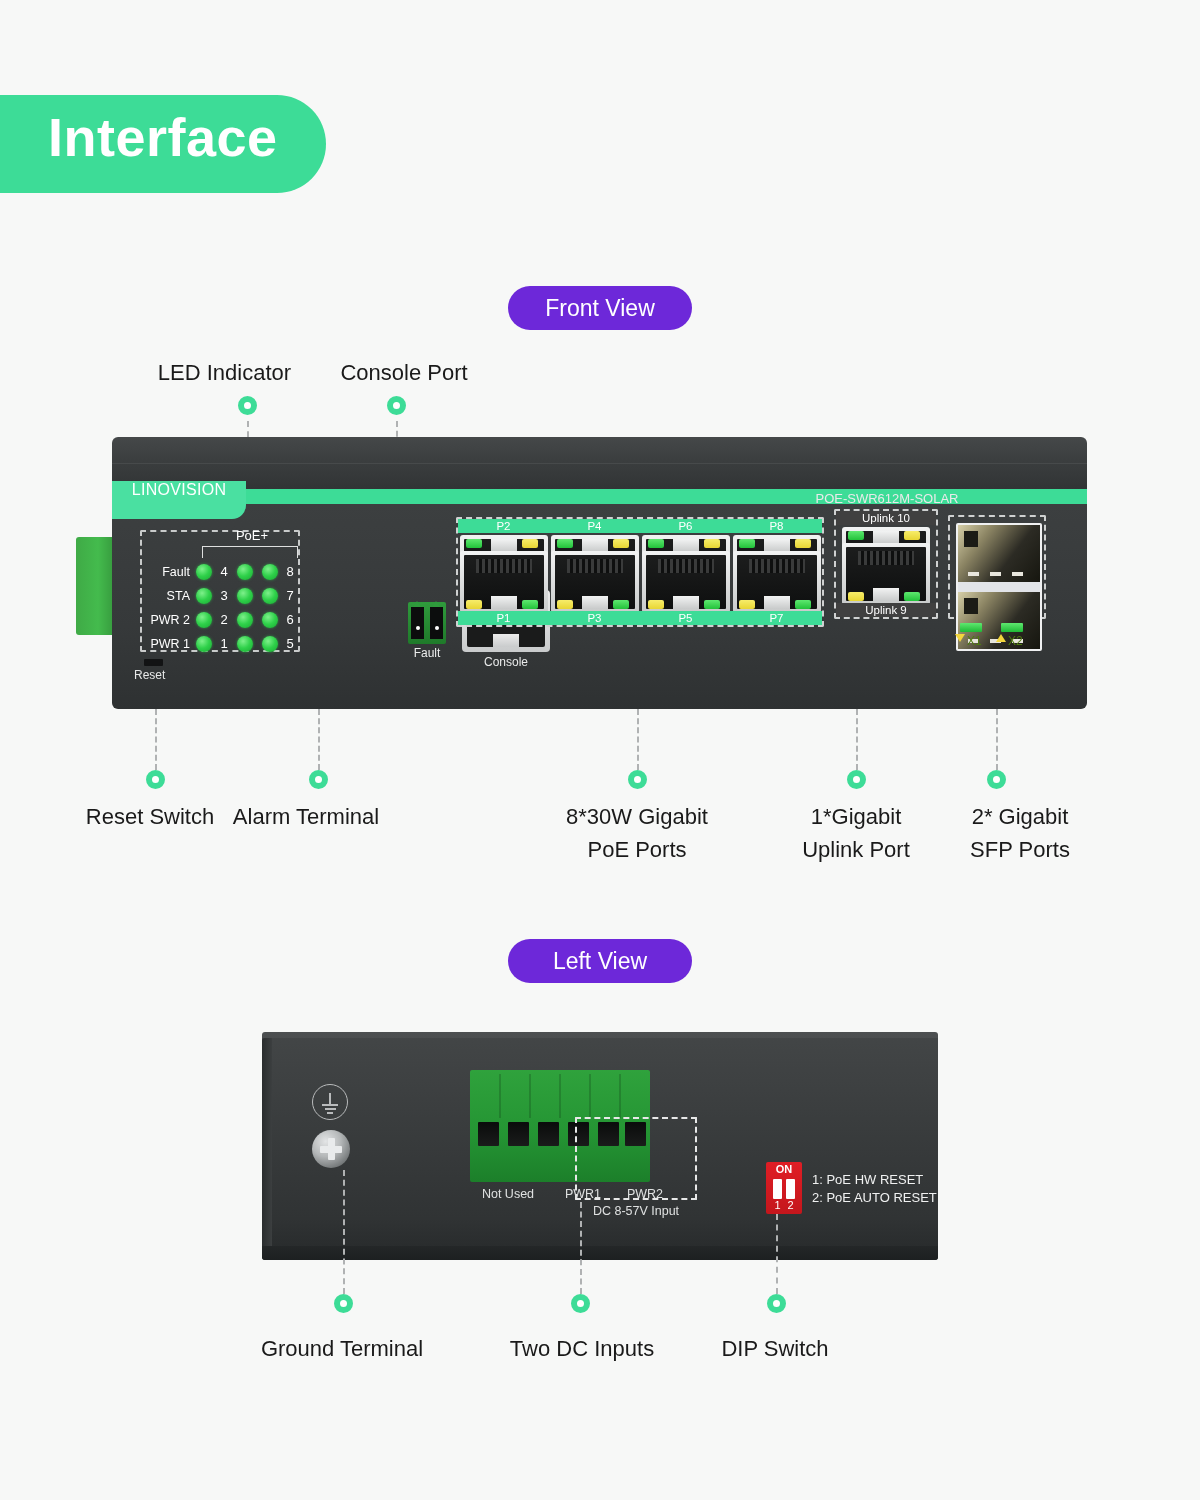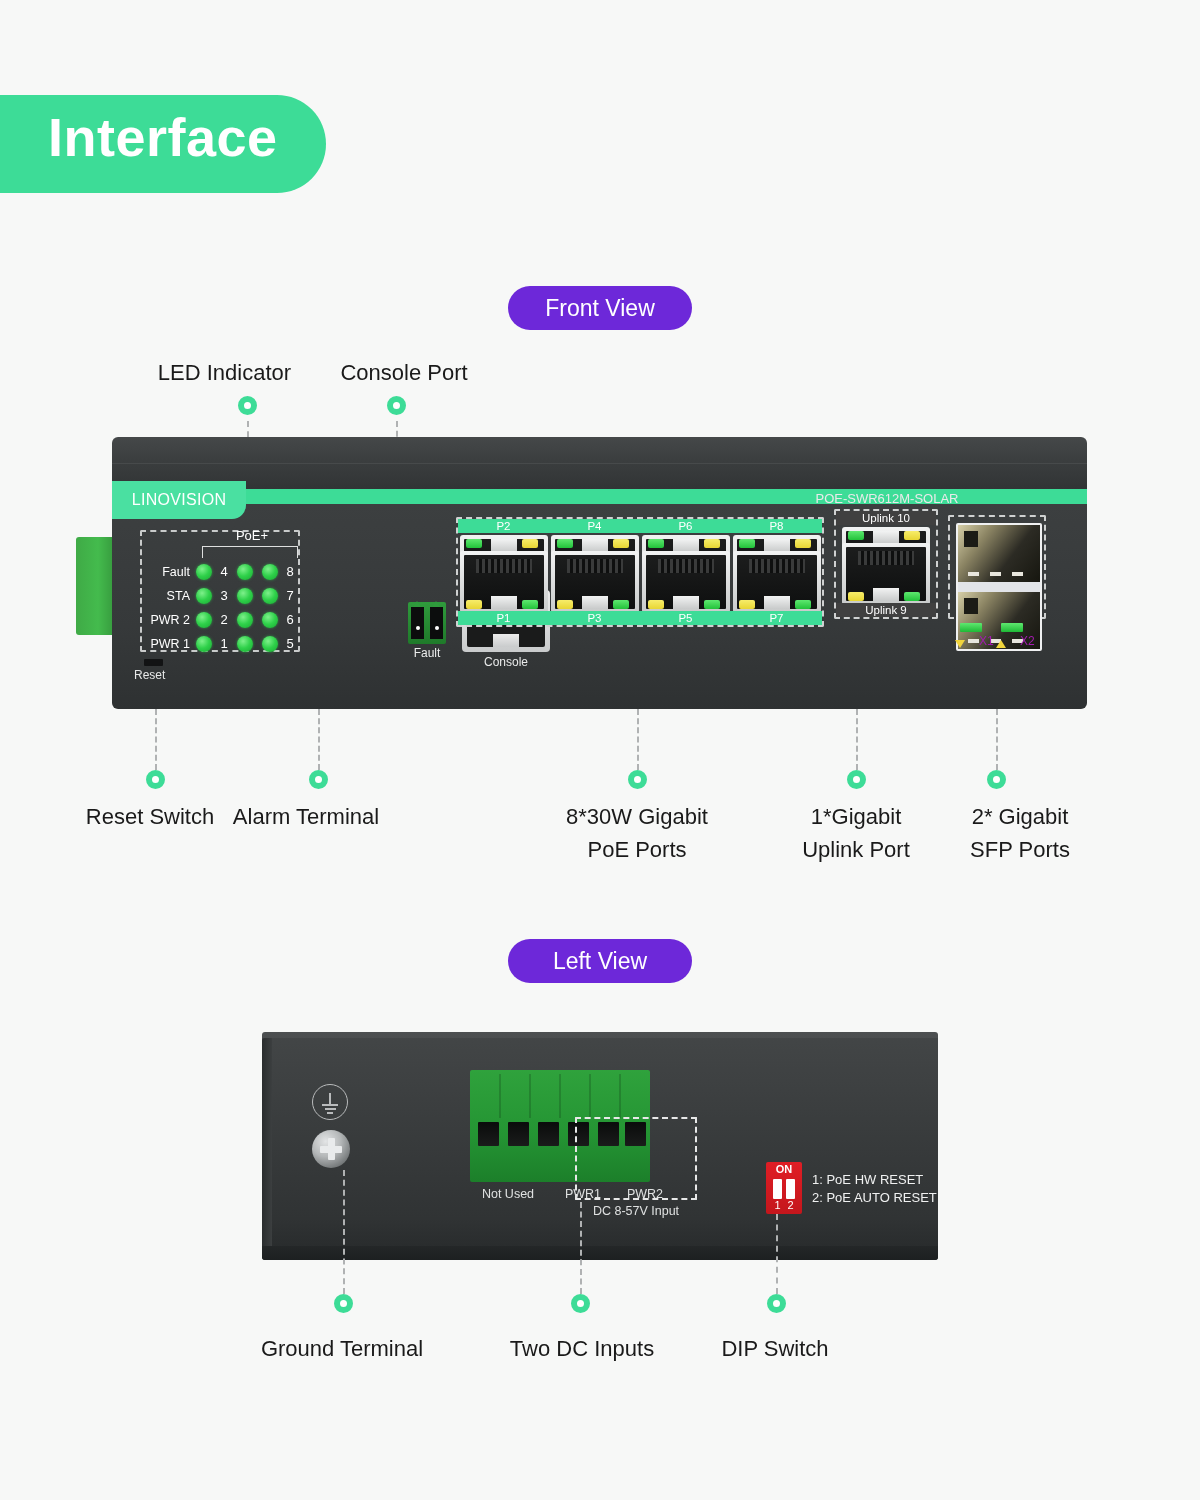--- a/index.html
+++ b/index.html
@@ -73,21 +73,21 @@
     background: #3ddc97;
   }
   .dev-body {
     position: absolute; left: 0; top: 67px; width: 100%; height: 205px;
     background: linear-gradient(180deg,#3c3f40 0%,#36393a 60%,#2e3132 100%);
     border-radius: 0 0 6px 6px;
   }
   .brand {
     position: absolute; left: 0; top: 44px; width: 134px; height: 38px;
     background: #4ae0a1; border-radius: 0 0 14px 0;
-    display: flex; align-items: center; justify-content: center;
+    display: flex; justify-content: center;
     z-index: 4;
   }
   .brand span { color: #fff; font-size: 16px; letter-spacing: .3px; }
   .dev-title {
     position: absolute; left: 196px; top: 50px; width: 450px;
     text-align: center; color: #fff; font-size: 17px; z-index: 4;
   }
   .dev-model {
     position: absolute; left: 665px; top: 54px; width: 220px;
     text-align: center; color: #e9eaea; font-size: 13px; z-index: 4;
@@ -221,21 +221,21 @@
     background:#1b1b16;
   }
   .sfp-cage:after{
     content:""; position:absolute; left:10px; bottom:6px; right:8px; height:4px;
     background: repeating-linear-gradient(90deg,#e8e6dd 0 11px, transparent 11px 22px);
   }
   .sfp-top { top:0; }
   .sfp-bot { bottom:0; }
   .sfp-led { position:absolute; width:22px; height:9px; border-radius:1px;
              background: linear-gradient(180deg,#5ee86f,#1fb936); }
-  .sfp-mark { position:absolute; font-size:12px; color:#a21caf; display:flex; align-items:flex-end; gap:14px; }
+  .sfp-mark { position:absolute; font-size:12px; color:#4d7c0f; display:flex; align-items:flex-start; gap:2px; }
   .tri { width:0; height:0; border-left:5px solid transparent; border-right:5px solid transparent; }
   .tri.down { border-top:8px solid #f2d53c; }
   .tri.up   { border-bottom:8px solid #f2d53c; }
 
   
   #left-device { position:absolute; left:262px; top:1032px; width:676px; height:228px; }
   .lv-body {
     position:absolute; left:0; top:0; width:100%; height:100%;
     background: linear-gradient(180deg,#434647 0%,#3a3d3e 38%,#303334 82%,#26292a 100%);
     border-radius: 3px;

